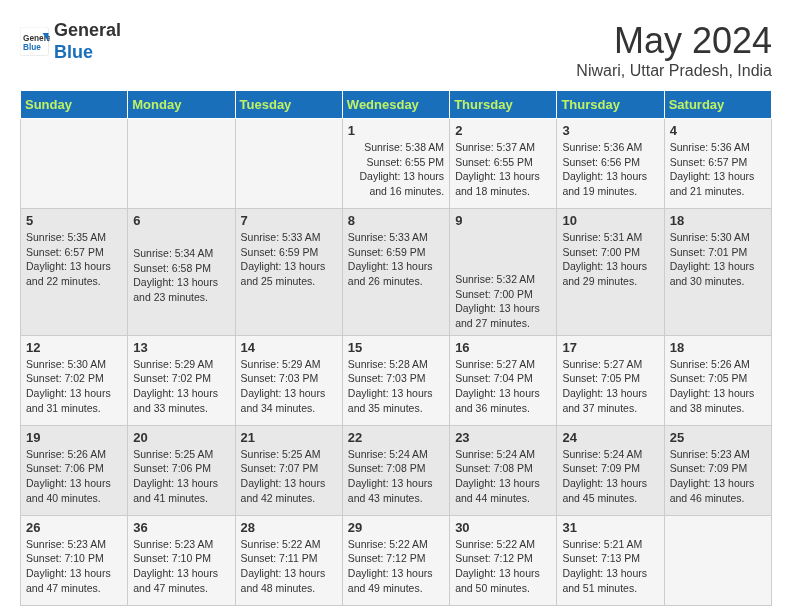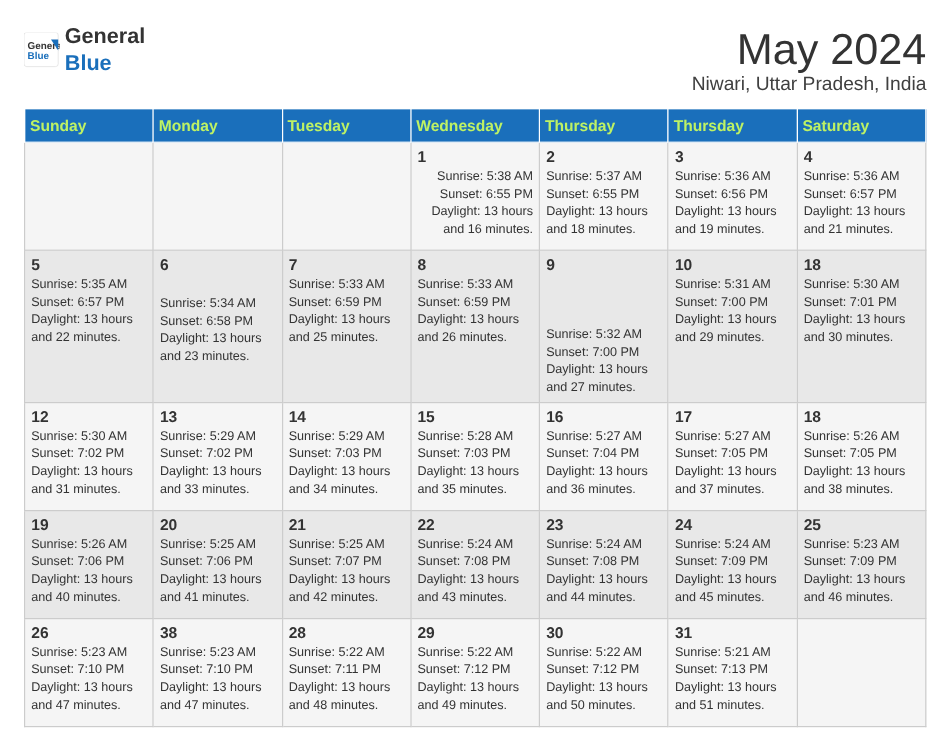--- a/index.html
+++ b/index.html
@@ -278,21 +278,21 @@
         </td>
       </tr>
       <tr>
         <td>
           <span class="day-number">26</span>
           <div class="cell-info" style="white-space: pre-line;">Sunrise: 5:23 AM
 Sunset: 7:10 PM
 Daylight: 13 hours and 47 minutes.</div>
         </td>
         <td>
-          <span class="day-number">38</span>
+          <span class="day-number">36</span>
           <div class="cell-info" style="white-space: pre-line;">Sunrise: 5:23 AM
 Sunset: 7:10 PM
 Daylight: 13 hours and 47 minutes.</div>
         </td>
         <td>
           <span class="day-number">28</span>
           <div class="cell-info" style="white-space: pre-line;">Sunrise: 5:22 AM
 Sunset: 7:11 PM
 Daylight: 13 hours and 48 minutes.</div>
         </td>

